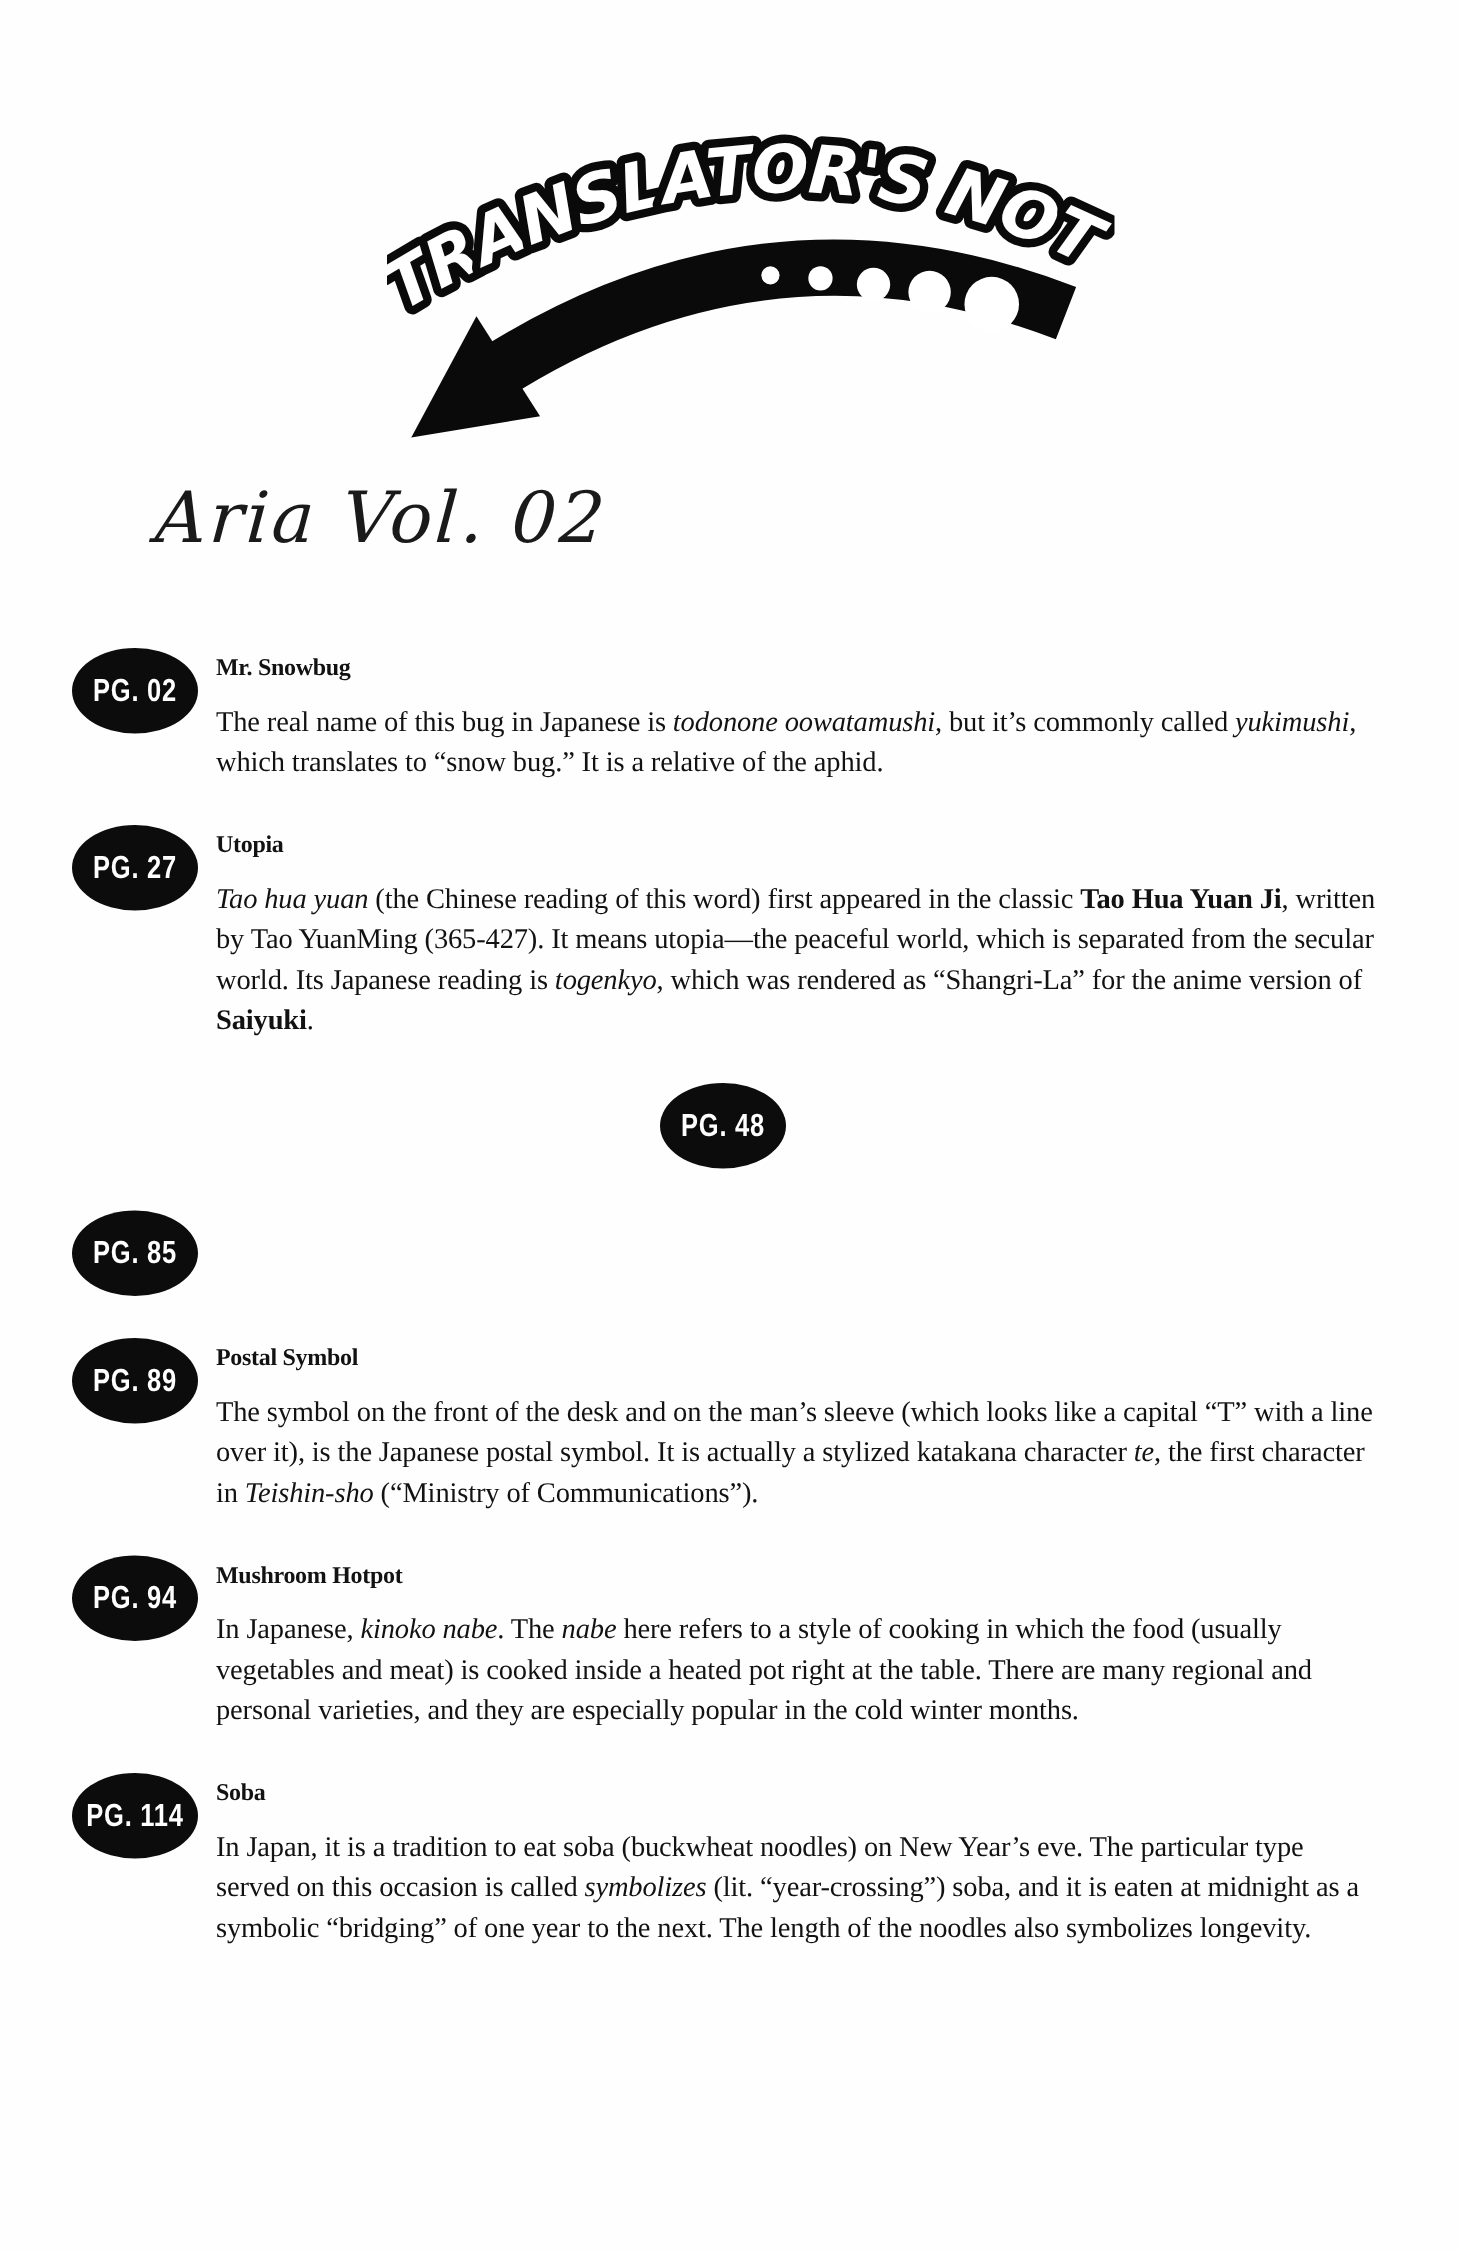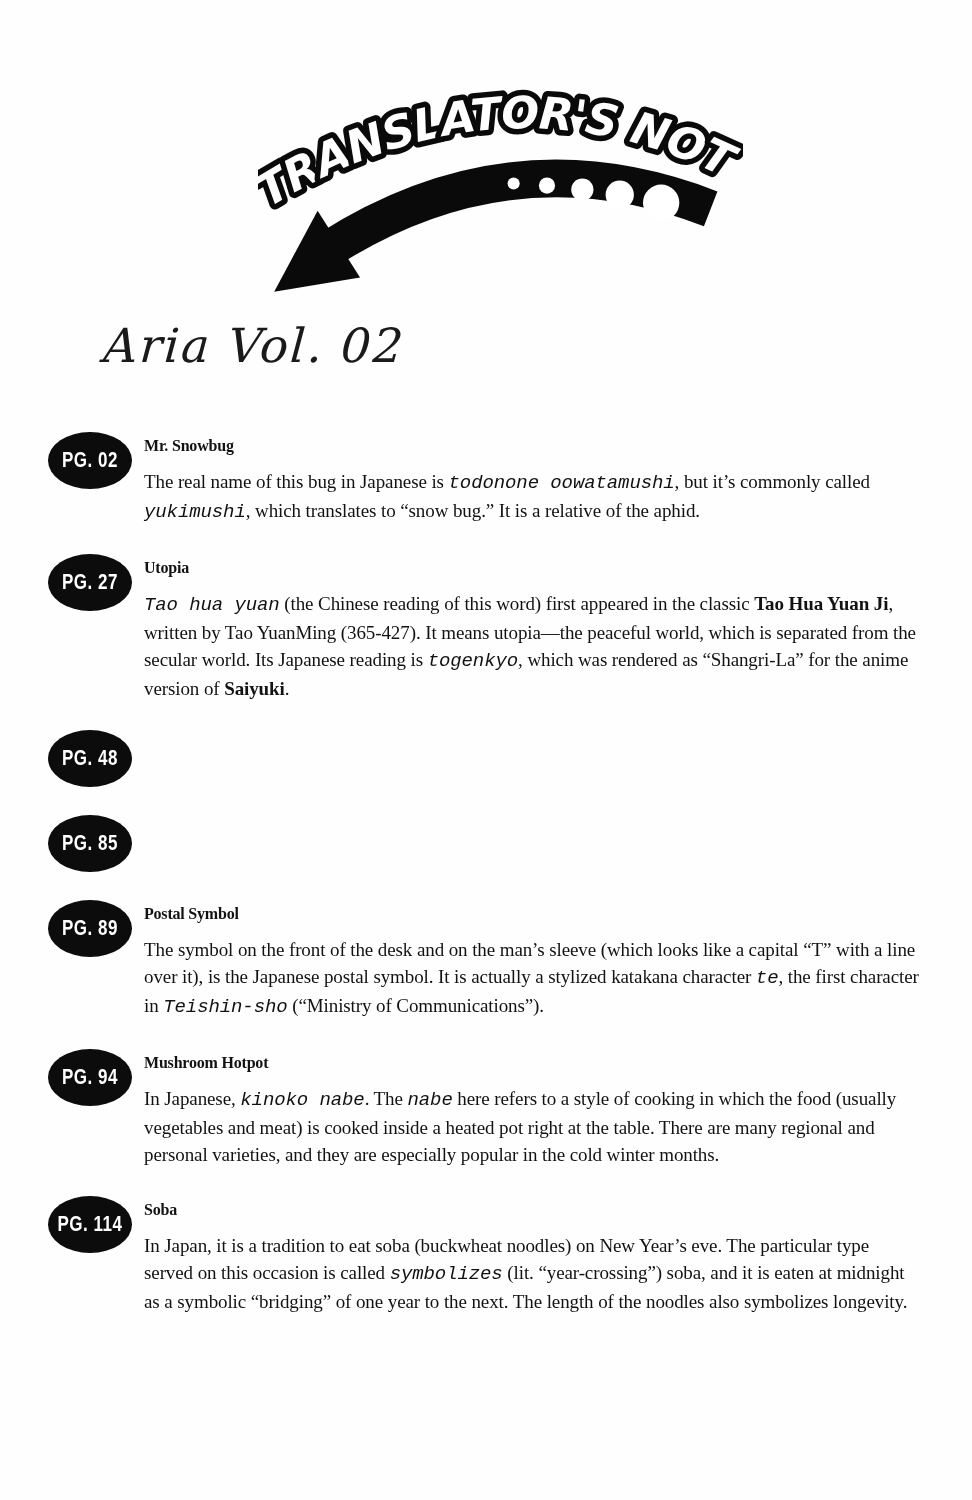--- a/index.html
+++ b/index.html
@@ -44,20 +44,21 @@
   
   .entries{
     position:absolute;
     left:48px;top:430px;
     width:880px;
   }
   .entry{
     display:flex;
     align-items:flex-start;
     margin-bottom:26px;
+    justify-content:center;
   }
   .badge{
     flex:0 0 84px;
     height:57px;
     margin-right:12px;
     margin-top:2px;
     background:#0c0c0c;
     border-radius:50%;
     display:flex;
     align-items:center;
@@ -80,21 +81,21 @@
     font-weight:bold;
     letter-spacing:-0.2px;
   }
   .content p{
     margin:0;
     max-width:778px;
     font-size:19px;
     line-height:27px;
     letter-spacing:-0.1px;
   }
-  .run-i{font-style:italic;font-family:Liberation Mono, monospace;}
+  .run-i{font-style:italic;}
   .run-bi{font-weight:bold;}
 </style>
 </head>
 <body>
 
 <div class="page">
 
   <div class="logo">
     <svg viewBox="0 0 480 235">
 

